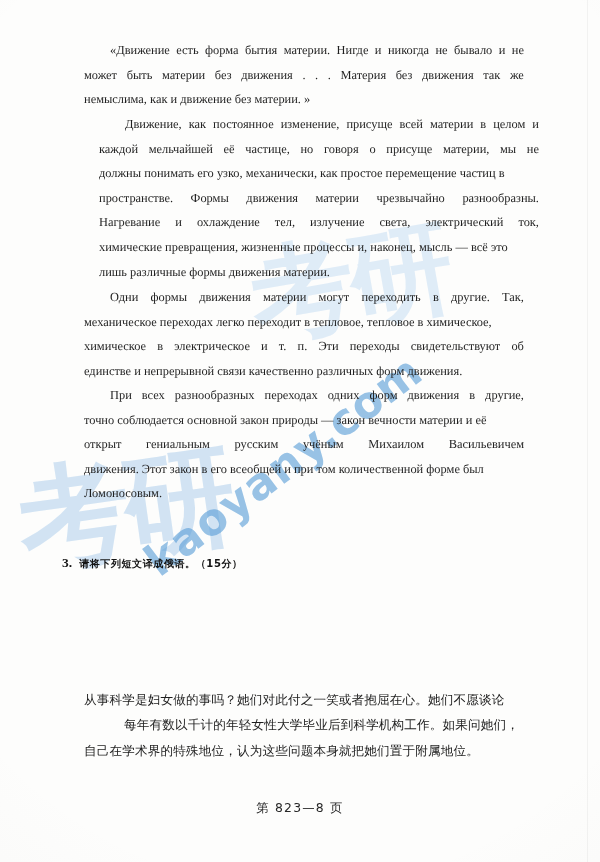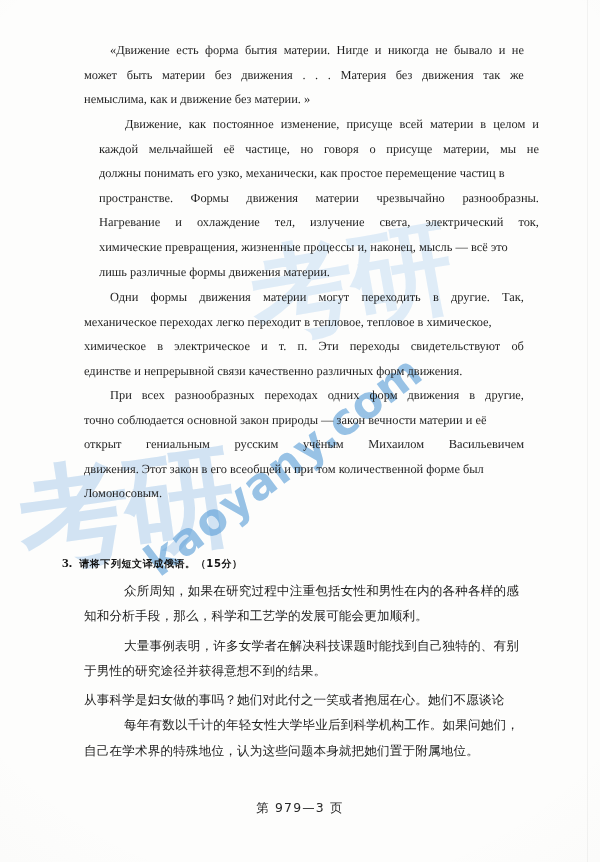--- a/index.html
+++ b/index.html
@@ -332,32 +332,24 @@
         </div>
         <div class="ru-line flow">движения. Этот закон в его всеобщей и при том количественной форме был</div>
         <div class="ru-line flow">Ломоносовым.</div>
       </div>
 
     <div id="q3-heading">
       <span id="q3-num">3.</span>
       <span id="q3-text">请将下列短文译成俄语。（15分）</span>
     </div>
 
-    <div class="cn-block" id="cn-p1" style="top:578px;">
-        <div class="cn-line indent">众所周知，如果在研究过程中注重包括女性和男性在内的各种各样的感</div>
-        <div class="cn-line">知和分析手段，那么，科学和工艺学的发展可能会更加顺利。</div>
-      </div>
-    <div class="cn-block" id="cn-p2" style="top:633px;">
-        <div class="cn-line indent">大量事例表明，许多女学者在解决科技课题时能找到自己独特的、有别</div>
-        <div class="cn-line">于男性的研究途径并获得意想不到的结果。</div>
-      </div>
     <div class="cn-block" id="cn-p3" style="top:687px;">
         <div class="cn-line">从事科学是妇女做的事吗？她们对此付之一笑或者抱屈在心。她们不愿谈论</div>
         <div class="cn-line indent">每年有数以千计的年轻女性大学毕业后到科学机构工作。如果问她们，</div>
         <div class="cn-line">自己在学术界的特殊地位，认为这些问题本身就把她们置于附属地位。</div>
       </div>
 
     <div id="footer">
-      <span id="footer-text">第 979—3 页</span>
+      <span id="footer-text">第 823—8 页</span>
     </div>
 
   </div>
 </div>
 
 </body></html>

